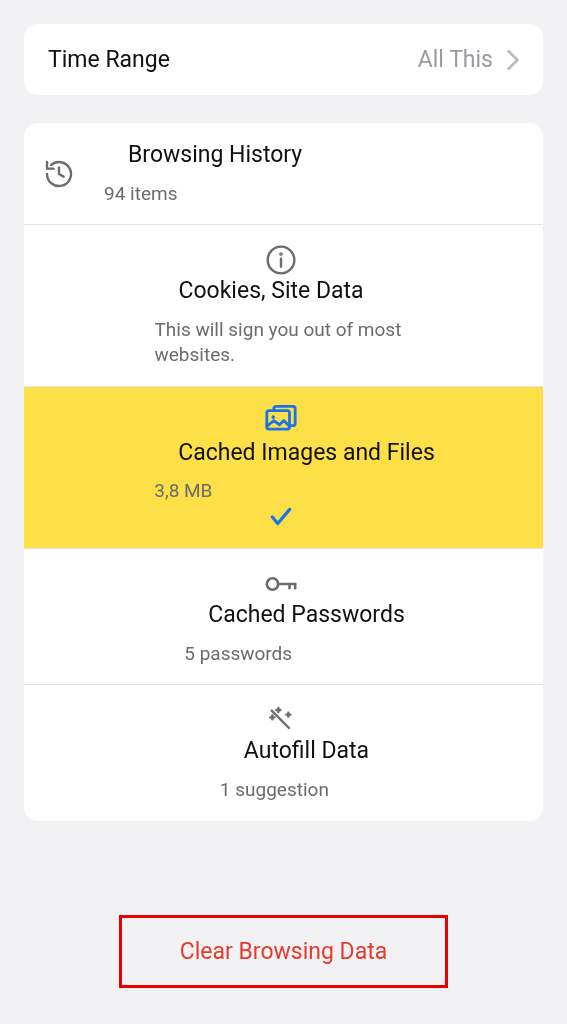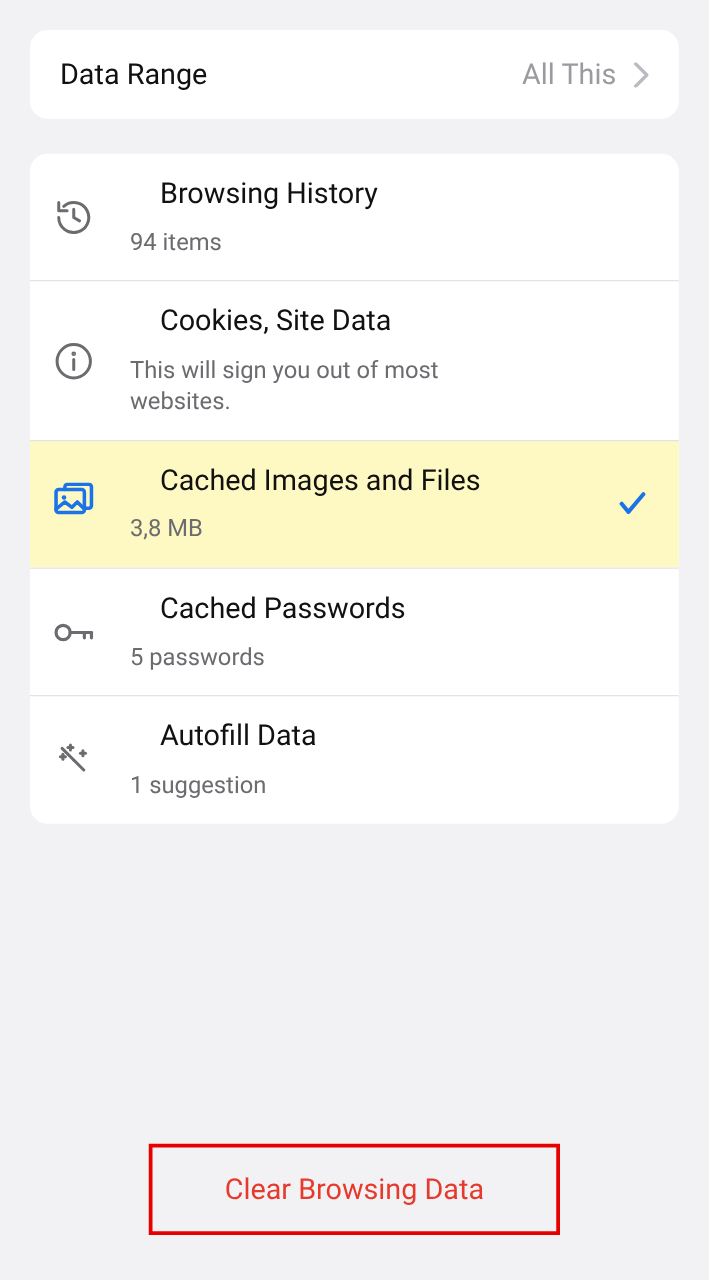--- a/index.html
+++ b/index.html
@@ -44,24 +44,25 @@
     .data-list {
       margin-top: 28px;
     }
     .list-item {
       display: flex;
       align-items: center;
       padding: 18px 24px 18px 18px;
       min-height: 85px;
     }
     .list-item.selected {
-      background: #fef9c3;
+      background: #fde047;
     }
     .list-item + .list-item {
       border-top: 1px solid #e3e3e6;
+      flex-direction: column;
     }
     .list-icon {
       width: 34px;
       height: 34px;
       display: flex;
       align-items: center;
       justify-content: center;
       flex-shrink: 0;
       color: #6b6b70;
     }
@@ -108,21 +109,21 @@
       padding: 20px 58px;
       font-family: inherit;
       cursor: pointer;
     }
   </style>
 </head>
 <body>
 
 <div class="card">
   <div class="time-range-row">
-    <span class="time-range-label">Data Range</span>
+    <span class="time-range-label">Time Range</span>
     <span class="time-range-value">
       <span class="time-range-value-text">All This</span>
       <svg class="chevron" viewBox="0 0 10 18" fill="none" stroke="currentColor" stroke-width="2.5" stroke-linecap="round" stroke-linejoin="round">
         <polyline points="1,1 9,9 1,17"></polyline>
       </svg>
     </span>
   </div>
 </div>
 
 <div class="card data-list">

